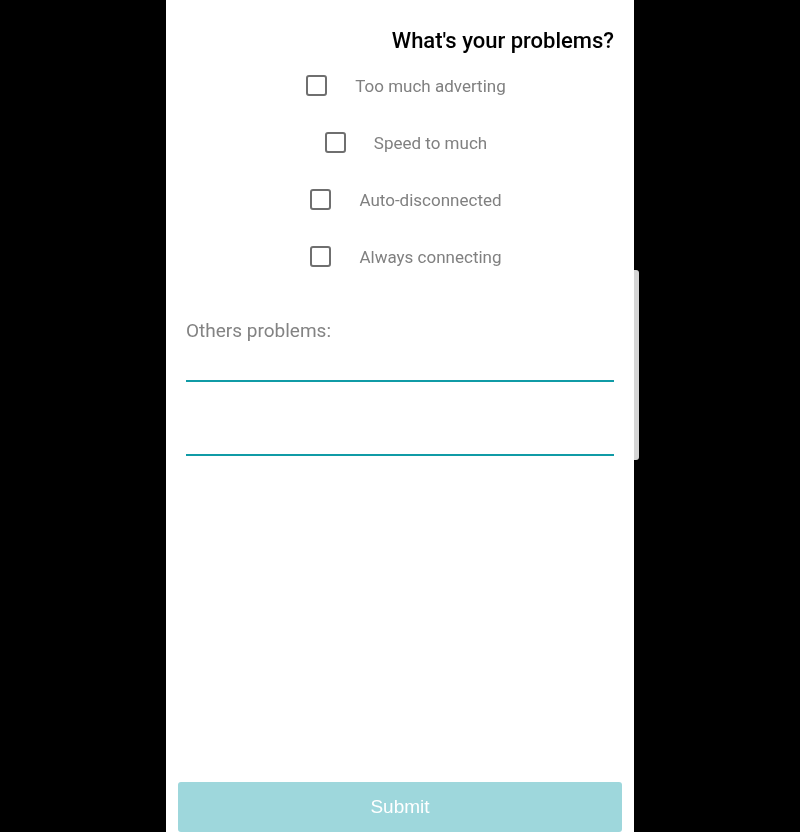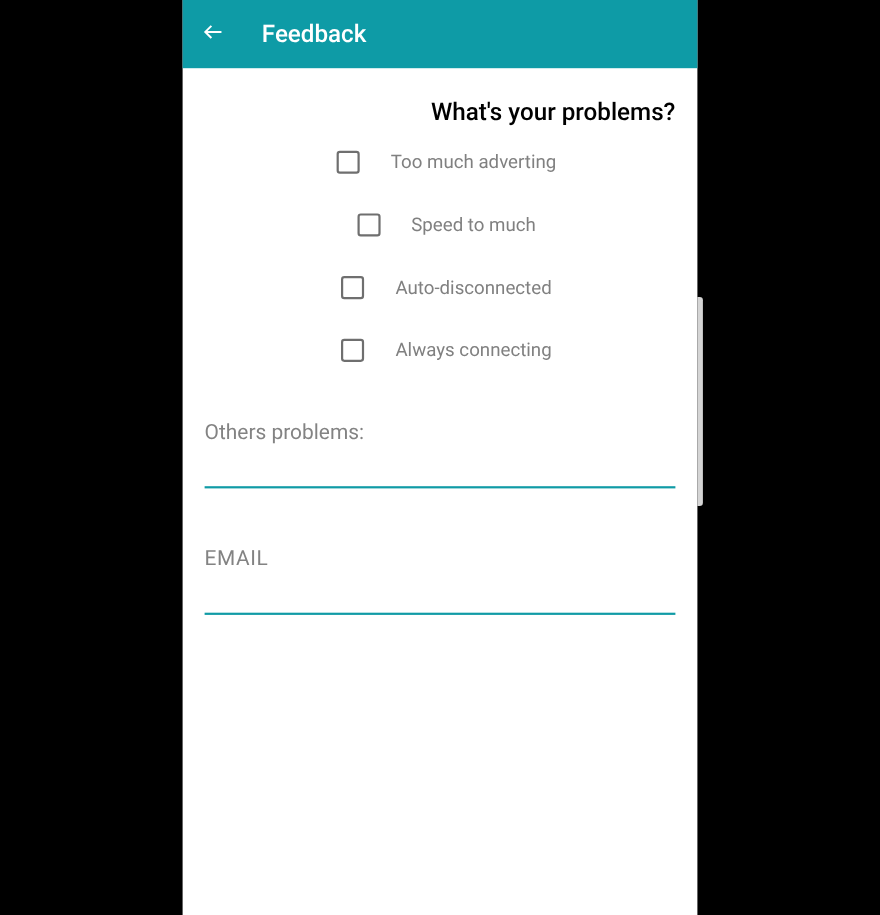--- a/index.html
+++ b/index.html
@@ -135,30 +135,20 @@
       align-items: center;
       justify-content: center;
     }
   </style>
 </head>
 <body>
 
 <div class="phone-frame">
   <div class="side-edge-right"></div>
 
-  <div class="header">
-    <div class="back-btn">
-      <span>
-        <svg viewBox="0 0 24 24">
-            <path d="M20 12H4M10 18l-6-6 6-6"></path>
-          </svg>
-      </span>
-    </div>
-    <div class="header-title">Feedback</div>
-  </div>
 
   <div class="content">
     <div class="question-title">What's your problems?</div>
 
     <div class="checkbox-list">
       <div class="checkbox-row">
         <div class="checkbox"></div>
         <div class="checkbox-label">Too much adverting</div>
       </div>
       <div class="checkbox-row">
@@ -171,17 +161,21 @@
       </div>
       <div class="checkbox-row">
         <div class="checkbox"></div>
         <div class="checkbox-label">Always connecting</div>
       </div>
     </div>
 
     <div class="field-label">Others problems:</div>
     <input type="text" class="text-input" value="" style="">
 
-    <div class="field-label email-label">EMAIL</div>
     <input type="text" class="text-input" value="" style="">
   </div>
 
+  <div class="footer">
+    <button class="submit-btn">
+      <span>Submit</span>
+    </button>
+  </div>
 </div>
 
 </body></html>

